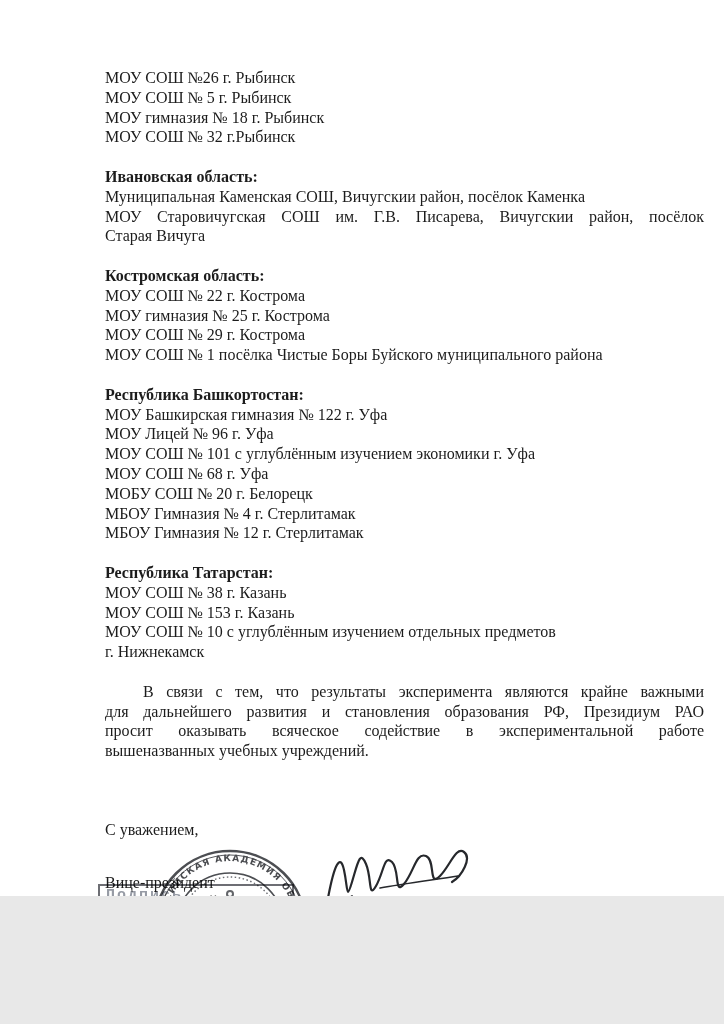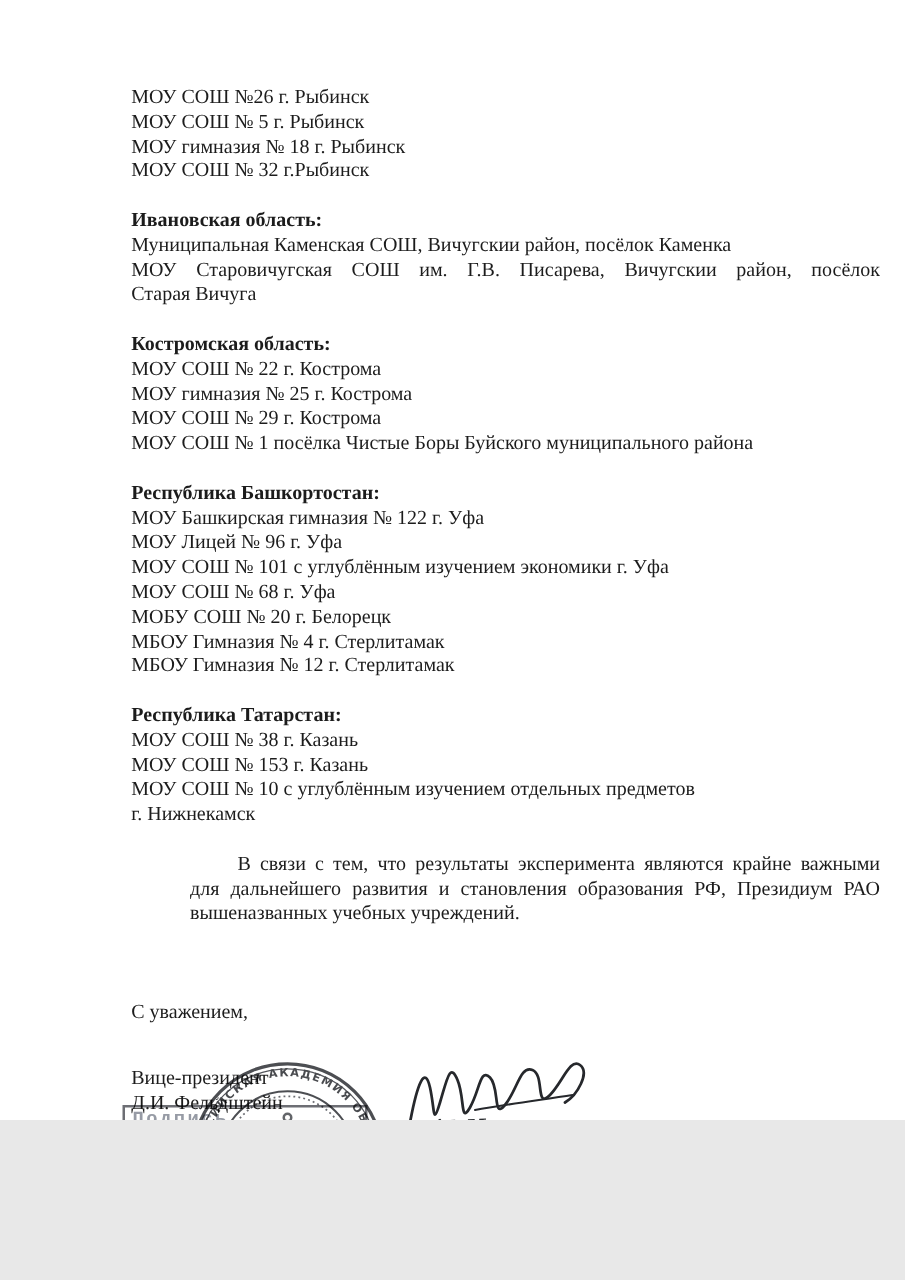--- a/index.html
+++ b/index.html
@@ -15,21 +15,21 @@
   .content {
     position:absolute;
     left:105px; top:68px;
     width:599px;
     font-size:16px;
     line-height:19.8px;
   }
   .doc-line { white-space:normal; }
   .stretch { text-align:justify; text-align-last:justify; }
   .section-heading { font-weight:bold; margin-top:19.8px; }
-  .closing { margin-top:19.8px;margin-left:47px; }
+  .closing { margin-top:19.8px; }
   .closing .indent { text-indent:38px; }
   .regards { margin-top:59px; }
   .sig-row { margin-top:33px; display:flex; justify-content:space-between;flex-direction:column; }
   .sig-name { padding-right:66px; }
   
   .stamp { position:absolute; mix-blend-mode:multiply; }
   .rect-stamp {
     left:98px; top:884px; width:196px; height:76px;
     border:2px solid rgba(60,62,70,0.75);
     box-sizing:border-box;
@@ -90,20 +90,21 @@
         <div class="section-heading">Республика Татарстан:</div>
         <div class="doc-line">МОУ СОШ № 38 г. Казань</div>
         <div class="doc-line">МОУ СОШ № 153 г. Казань</div>
         <div class="doc-line">МОУ СОШ № 10 с углублённым изучением отдельных предметов</div>
         <div class="doc-line">г. Нижнекамск</div>
       </div>
 
     <div class="closing">
         <div class="doc-line stretch indent">В связи с тем, что результаты эксперимента являются крайне важными</div>
         <div class="doc-line stretch">для дальнейшего развития и становления образования РФ, Президиум РАО</div>
+        <div class="doc-line stretch">просит оказывать всяческое содействие в экспериментальной работе</div>
         <div class="doc-line">вышеназванных учебных учреждений.</div>
       </div>
 
     <div class="regards">С уважением,</div>
 
     <div class="sig-row">
       <span>Вице-президент</span>
       <span class="sig-name">Д.И. Фельдштейн</span>
     </div>
   </div>

